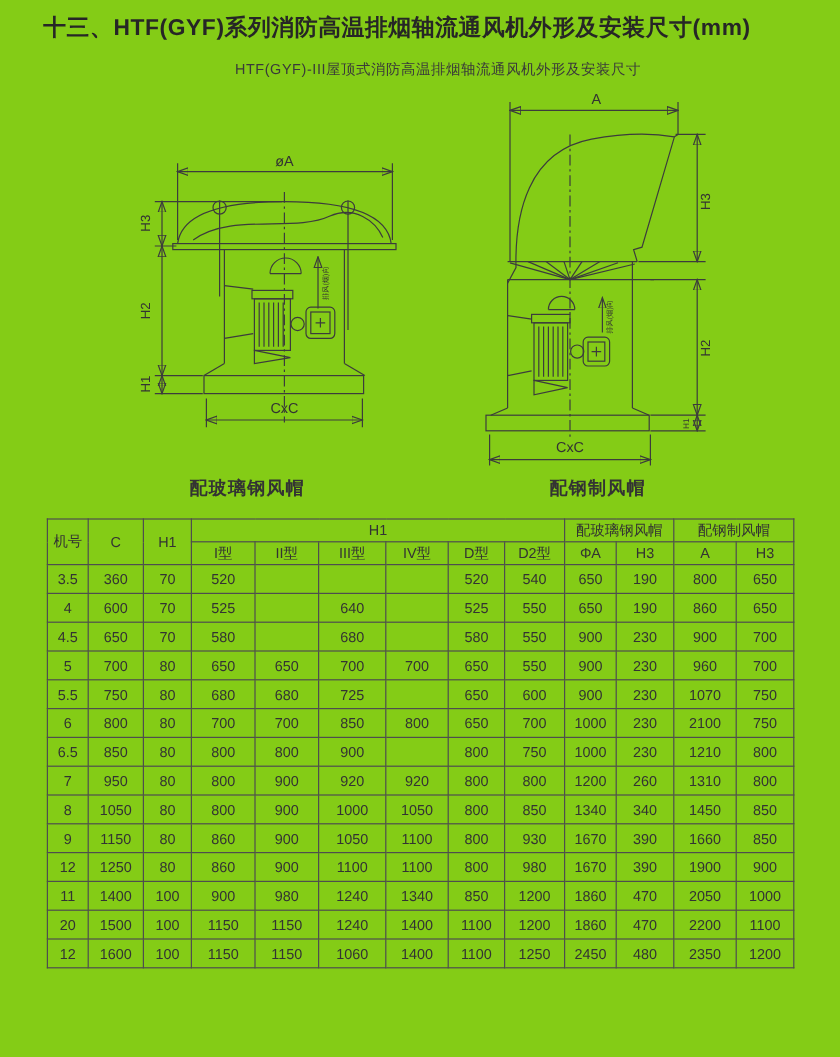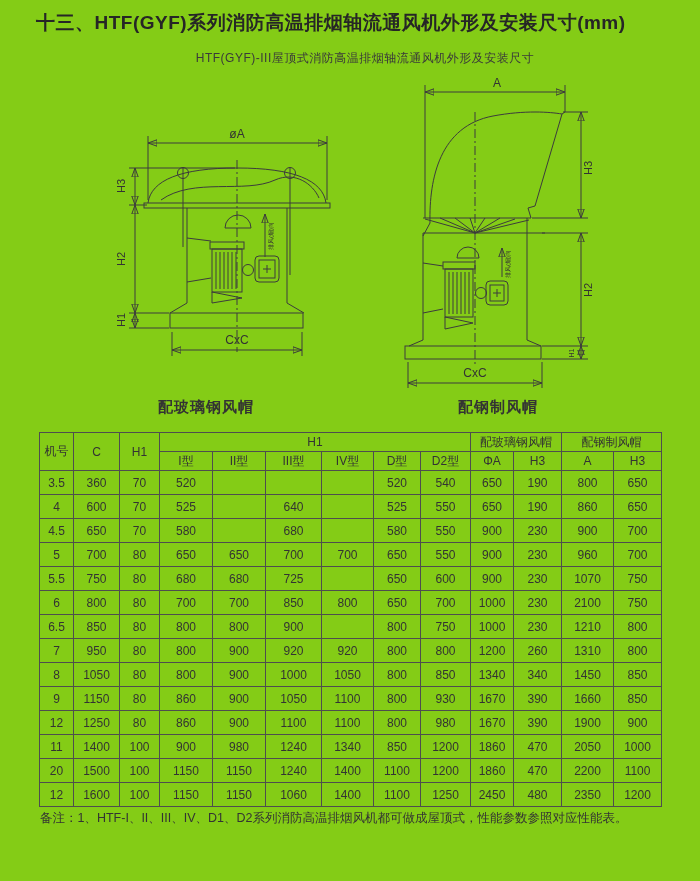--- a/index.html
+++ b/index.html
@@ -491,16 +491,15 @@
           <td>1250</td>
           <td>2450</td>
           <td>480</td>
           <td>2350</td>
           <td>1200</td>
         </tr>
       </tbody>
   </table>
 
   <div class="notes">
-    <div class="note-line"><span>备注：</span><span>1、HTF-I、II、III、IV、D1、D2系列消防高温排烟风机都可做成屋顶式，性能参数参照对应性能表。</span></div>
   </div>
 
 </div>
 
 </body></html>

